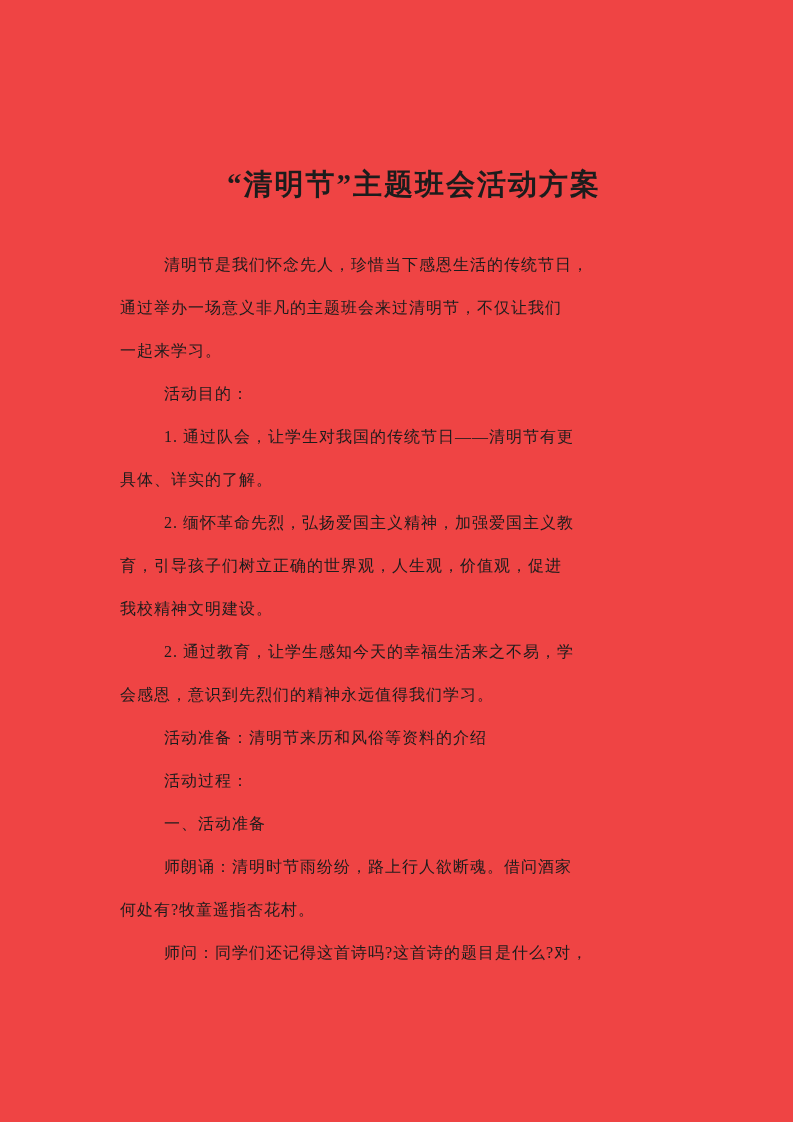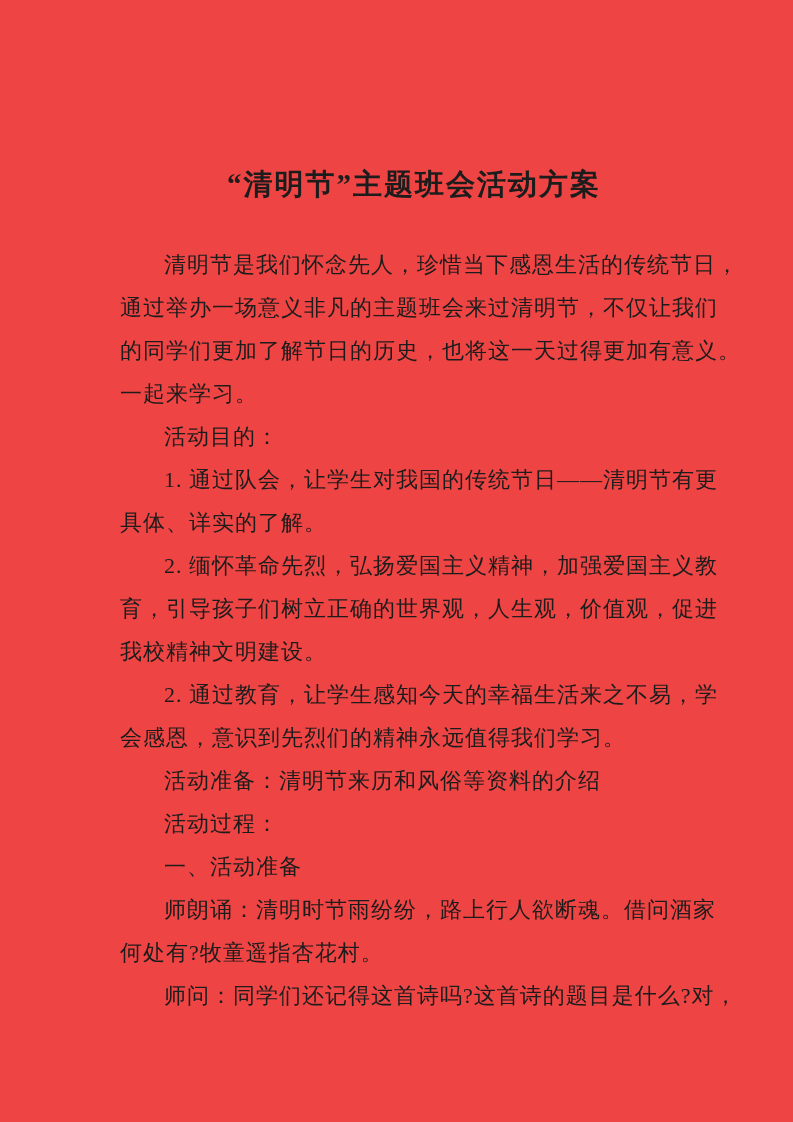--- a/index.html
+++ b/index.html
@@ -24,39 +24,38 @@
   .doc-title {
     text-align: center;
     font-size: 29px;
     font-weight: bold;
     line-height: 42px;
     letter-spacing: 2px;
     margin: 0 0 38px 0;
     white-space: nowrap;
   }
   .line {
-    font-size: 22px;
+    font-size: 16px;
     line-height: 43px;
     letter-spacing: 1px;
     white-space: nowrap;
   }
   .line.indent {
     padding-left: 44px;
   }
 </style>
 </head>
 <body>
 
 <div class="page">
   <div class="content">
     <h1 class="doc-title">“清明节”主题班会活动方案</h1>
     <div>
         <div class="line indent">清明节是我们怀念先人，珍惜当下感恩生活的传统节日，</div>
         <div class="line">通过举办一场意义非凡的主题班会来过清明节，不仅让我们</div>
-        <div class="line">的同学们更加了解节日的历史，也将这一天过得更加有意义。</div>
         <div class="line">一起来学习。</div>
         <div class="line indent">活动目的：</div>
         <div class="line indent">1. 通过队会，让学生对我国的传统节日——清明节有更</div>
         <div class="line">具体、详实的了解。</div>
         <div class="line indent">2. 缅怀革命先烈，弘扬爱国主义精神，加强爱国主义教</div>
         <div class="line">育，引导孩子们树立正确的世界观，人生观，价值观，促进</div>
         <div class="line">我校精神文明建设。</div>
         <div class="line indent">2. 通过教育，让学生感知今天的幸福生活来之不易，学</div>
         <div class="line">会感恩，意识到先烈们的精神永远值得我们学习。</div>
         <div class="line indent">活动准备：清明节来历和风俗等资料的介绍</div>

